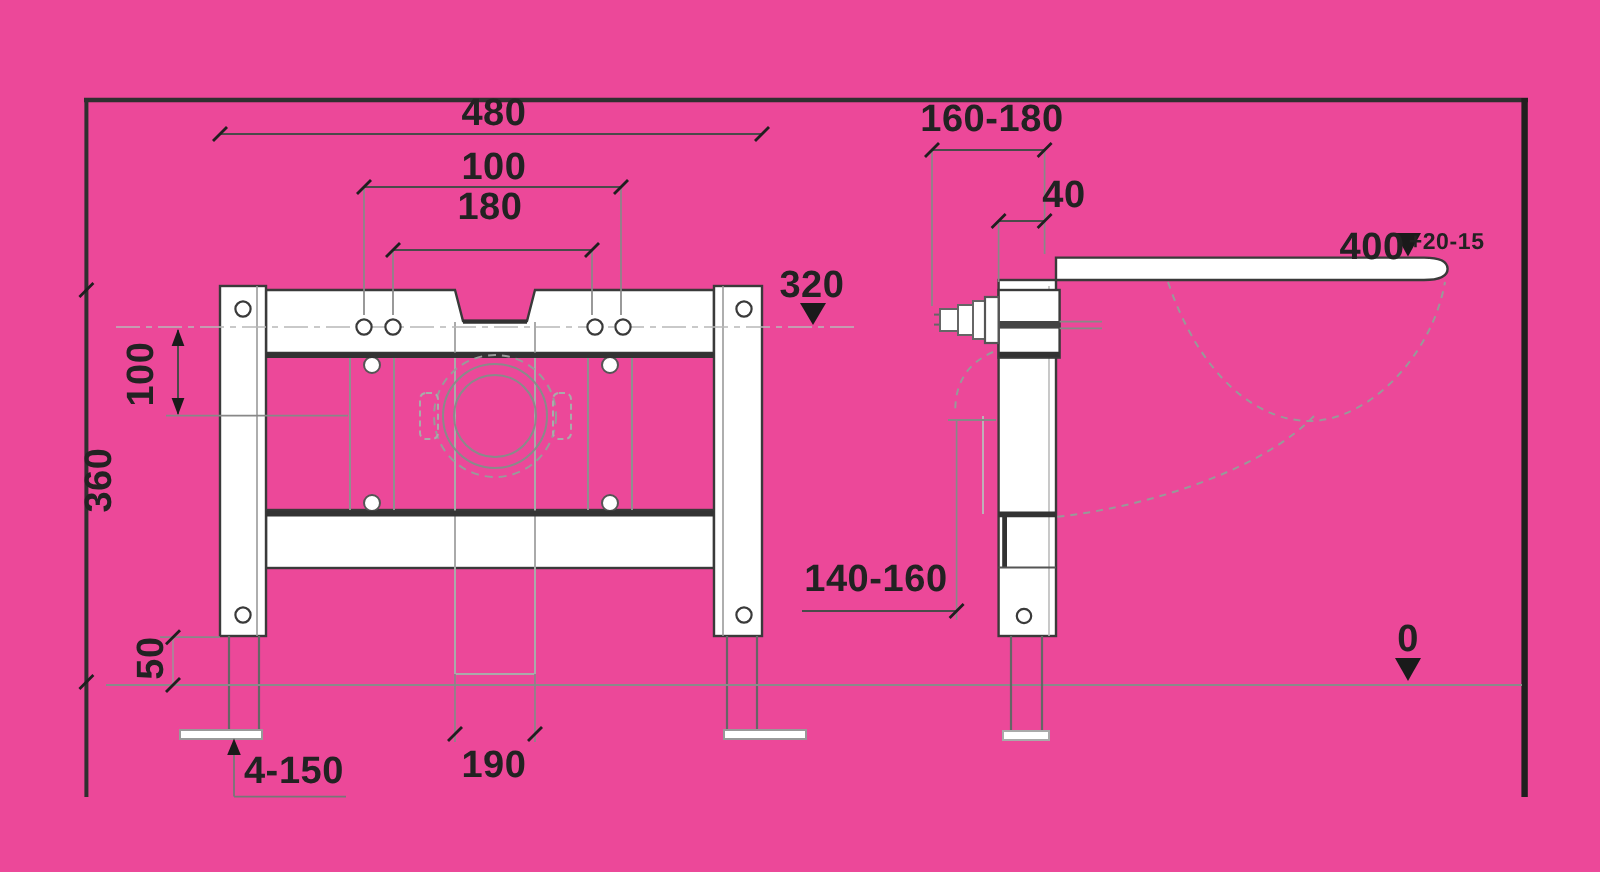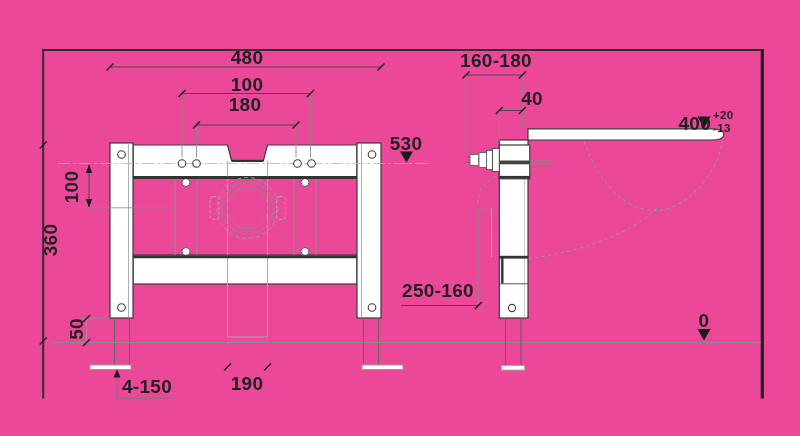--- a/index.html
+++ b/index.html
@@ -13,21 +13,21 @@
     font:700 19px "Liberation Sans",sans-serif;
     color:#222;
     white-space:nowrap;
     transform:translate(-50%,-50%);
     letter-spacing:.3px;
     line-height:1;
   }
   .lbl.rot{transform:translate(-50%,-50%) rotate(-90deg);}
   .tolwrap{display:flex;align-items:center;margin-top:40px;}
   .tolcol{
-    display:flex;flex-direction:column;
+    display:flex;flex-direction:row;
     font:700 11.5px "Liberation Sans",sans-serif;
     line-height:1.15;margin-left:2px;margin-top:-3px;
   }
 </style>
 </head>
 <body>
 
 <div id="stage">
 
   <svg width="800" height="436" viewBox="0 0 800 436">
@@ -214,43 +214,43 @@
 
     </g>
   </svg>
 
   <div class="lbl" style="left:247px;top:57px">480</div>
 
   <div class="lbl" style="left:247px;top:84px">100</div>
 
   <div class="lbl" style="left:245px;top:104px">180</div>
 
-  <div class="lbl" style="left:406px;top:143px">530</div>
+  <div class="lbl" style="left:406px;top:143px">320</div>
 
   <div class="lbl rot" style="left:71px;top:187px">100</div>
 
   <div class="lbl rot" style="left:50px;top:240px">360</div>
 
   <div class="lbl rot" style="left:76px;top:329px">50</div>
 
   <div class="lbl" style="left:147px;top:386px">4-150</div>
 
   <div class="lbl" style="left:247px;top:383px">190</div>
 
   <div class="lbl" style="left:496px;top:60px">160-180</div>
 
   <div class="lbl" style="left:532px;top:98px">40</div>
 
   <div class="lbl" style="left:706px;top:104px">
     <span class="tolwrap">
       <span>400</span>
       <span class="tolcol">
         <span>+20</span>
-        <span>-13</span>
+        <span>-15</span>
       </span>
     </span>
   </div>
 
-  <div class="lbl" style="left:438px;top:290px">250-160</div>
+  <div class="lbl" style="left:438px;top:290px">140-160</div>
 
   <div class="lbl" style="left:704px;top:320px">0</div>
 
 </div>
 
 </body></html>

